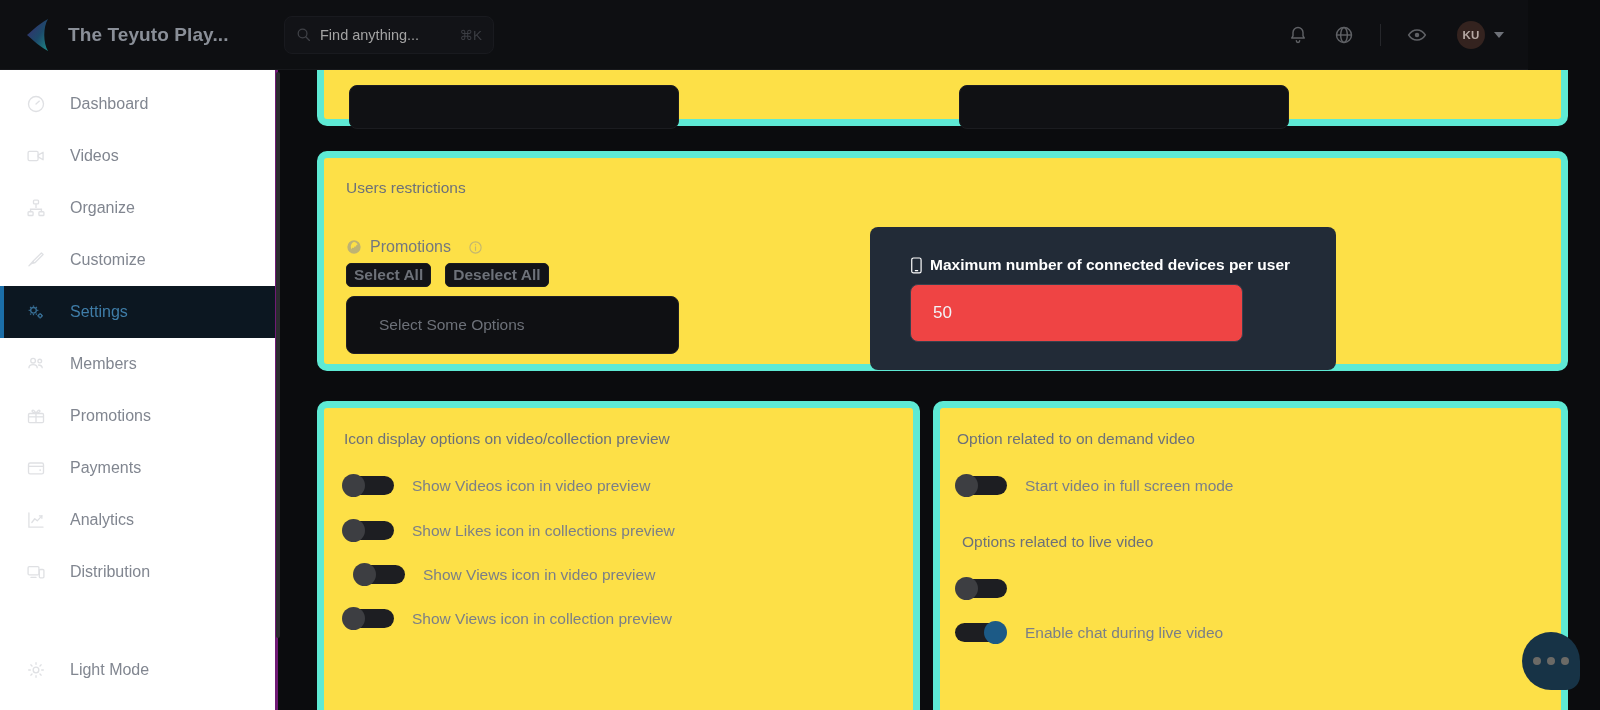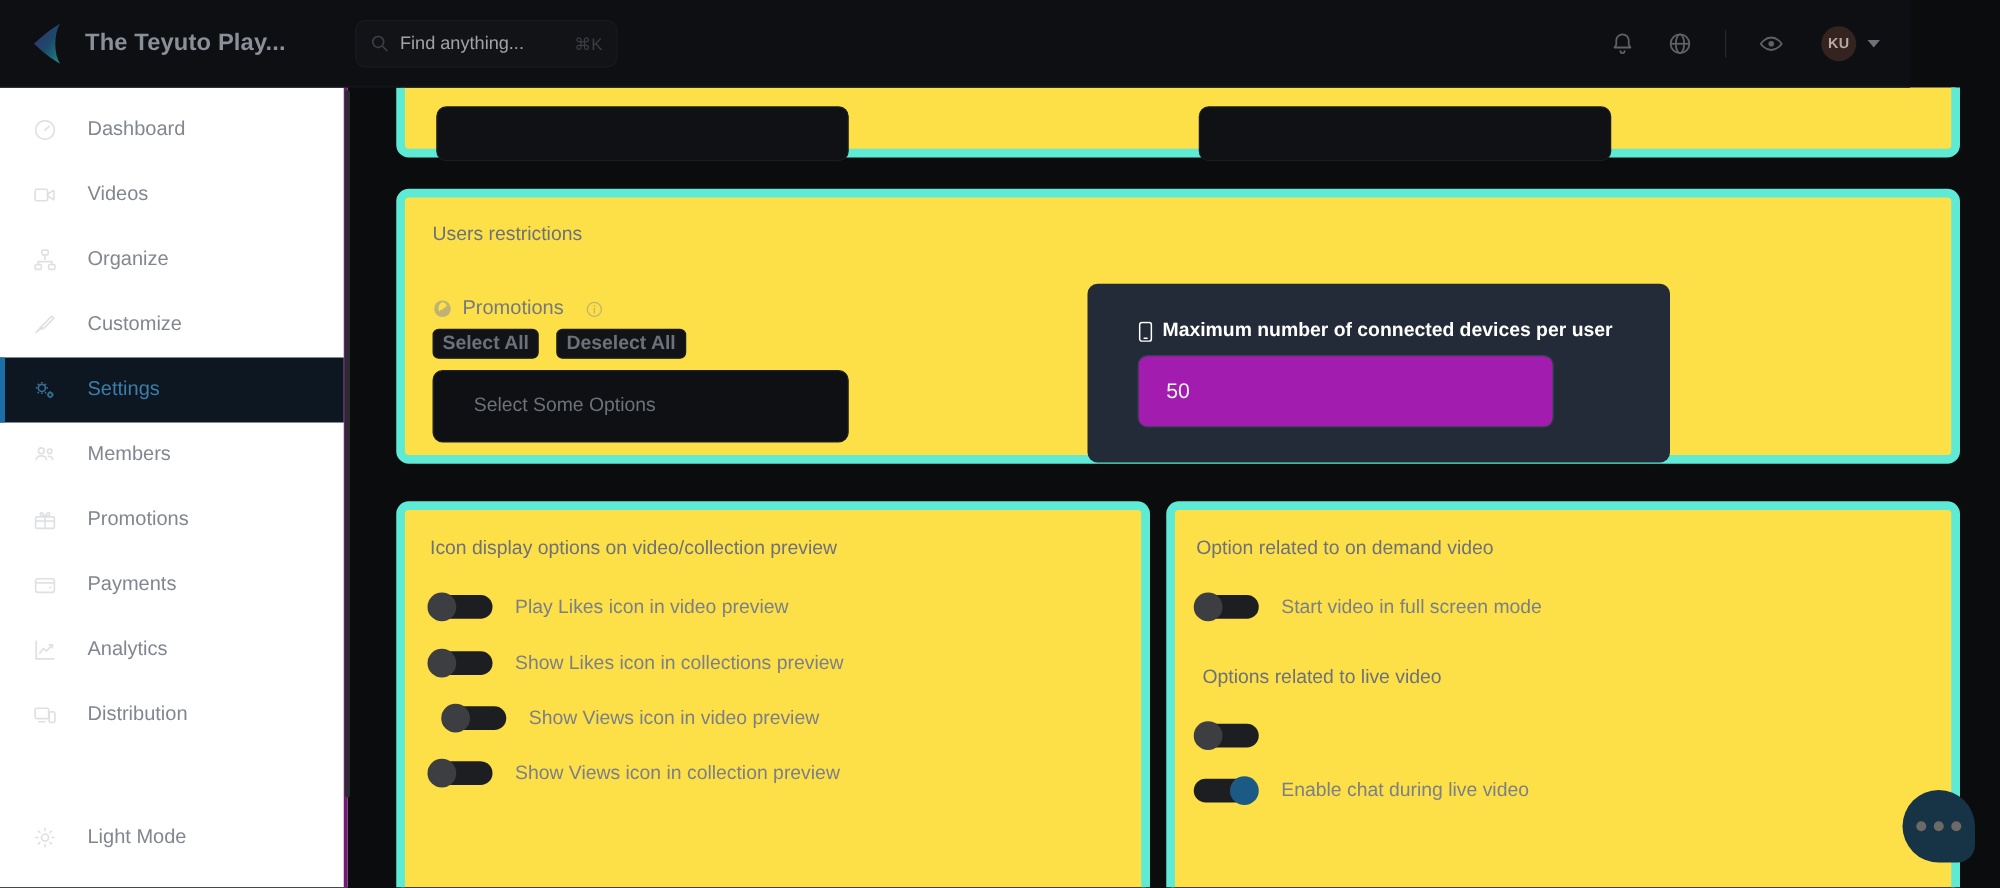--- a/index.html
+++ b/index.html
@@ -128,21 +128,21 @@
     background: #222b37; border-radius: 8px; z-index: 12;
   }
   .dev-head {
     position: absolute; left: 40px; top: 29px;
     display: flex; align-items: center; gap: 7px;
   }
   .dev-ic { width: 13px; height: 17px; }
   .dev-title { font-size: 15.5px; font-weight: bold; color: #ffffff; white-space: nowrap; }
   .dev-input {
     position: absolute; left: 40px; top: 57px; width: 333px; height: 58px;
-    background: #a21caf; border: 1px solid #38414e; border-radius: 8px;
+    background: #ef4444; border: 1px solid #38414e; border-radius: 8px;
     display: flex; align-items: center; padding-left: 22px;
   }
   .dev-value { font-size: 17px; color: #f2f4f7; }
 
   
   .card-left-opts { left: 38px; top: 331px; width: 603px; height: 318px; }
   .card-right-opts { left: 654px; top: 331px; width: 635px; height: 318px; }
 
   .opt-title { position: absolute; font-size: 15.5px; color: #6d7179; white-space: nowrap; }
   .toggle-row {
@@ -376,21 +376,21 @@
     </div>
 
     <div class="card card-left-opts">
       <div class="opt-title" style="left:20px; top:22px;">Icon display options on video/collection preview</div>
 
       <div class="toggle-row" style="left:18px; top:66px;">
         <span class="toggle">
             <span class="track"></span>
             <span class="knob"></span>
           </span>
-        <span class="toggle-label">Play Likes icon in video preview</span>
+        <span class="toggle-label">Show Videos icon in video preview</span>
       </div>
       <div class="toggle-row" style="left:18px; top:111px;">
         <span class="toggle">
             <span class="track"></span>
             <span class="knob"></span>
           </span>
         <span class="toggle-label">Show Likes icon in collections preview</span>
       </div>
       <div class="toggle-row" style="left:29px; top:155px;">
         <span class="toggle">

